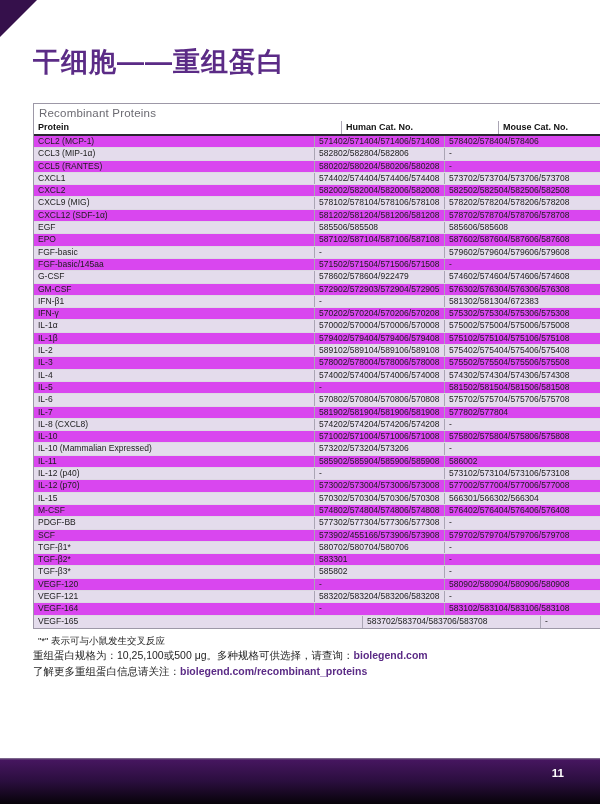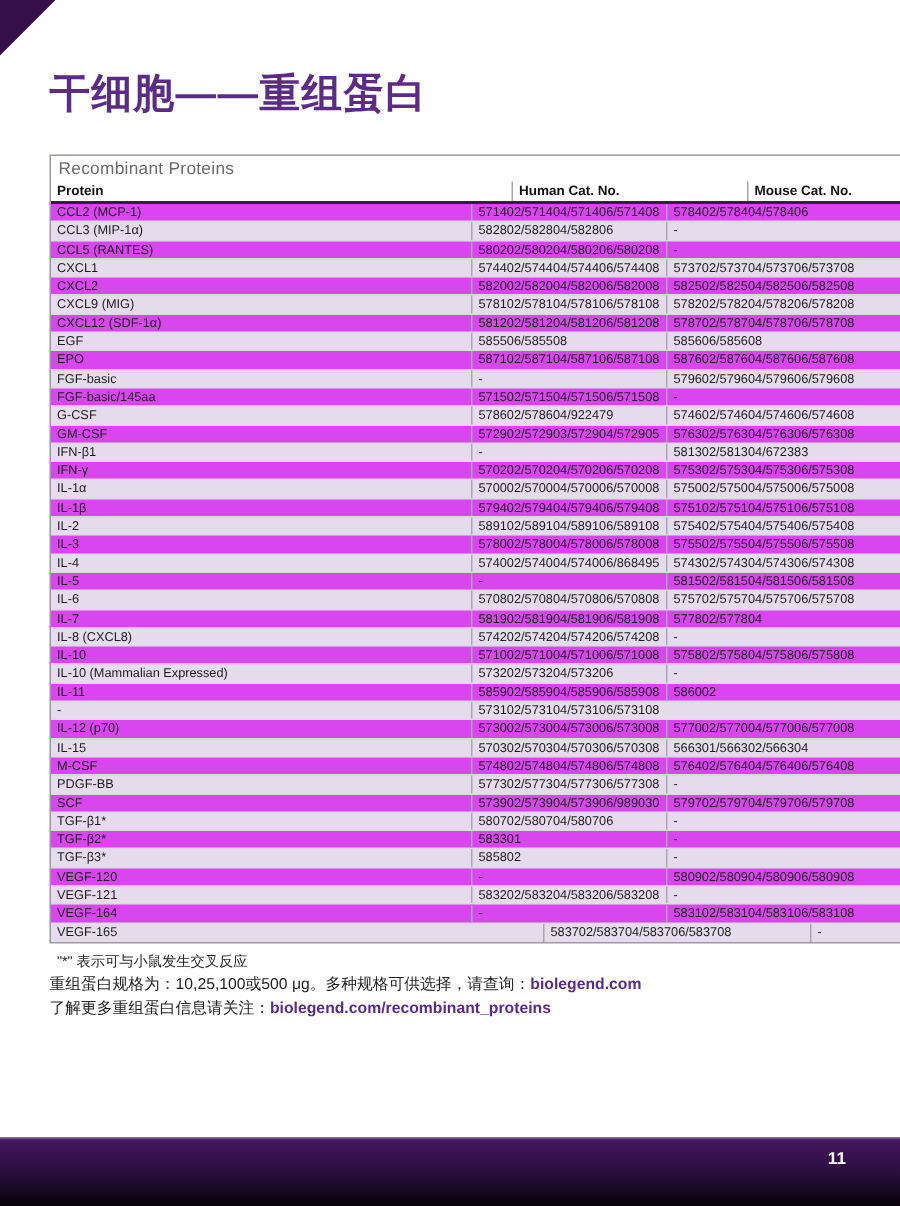--- a/index.html
+++ b/index.html
@@ -162,21 +162,21 @@
         <div>589102/589104/589106/589108</div>
         <div>575402/575404/575406/575408</div>
       </div>
       <div class="trow">
         <div>IL-3</div>
         <div>578002/578004/578006/578008</div>
         <div>575502/575504/575506/575508</div>
       </div>
       <div class="trow">
         <div>IL-4</div>
-        <div>574002/574004/574006/868495</div>
+        <div>574002/574004/574006/574008</div>
         <div>574302/574304/574306/574308</div>
       </div>
       <div class="trow">
         <div>IL-5</div>
         <div>-</div>
         <div>581502/581504/581506/581508</div>
       </div>
       <div class="trow">
         <div>IL-6</div>
         <div>570802/570804/570806/570808</div>
@@ -201,20 +201,21 @@
         <div>IL-10 (Mammalian Expressed)</div>
         <div>573202/573204/573206</div>
         <div>-</div>
       </div>
       <div class="trow">
         <div>IL-11</div>
         <div>585902/585904/585906/585908</div>
         <div>586002</div>
       </div>
       <div class="trow">
+        <div>IL-12 (p40)</div>
         <div>-</div>
         <div>573102/573104/573106/573108</div>
       </div>
       <div class="trow">
         <div>IL-12 (p70)</div>
         <div>573002/573004/573006/573008</div>
         <div>577002/577004/577006/577008</div>
       </div>
       <div class="trow">
         <div>IL-15</div>
@@ -226,21 +227,21 @@
         <div>574802/574804/574806/574808</div>
         <div>576402/576404/576406/576408</div>
       </div>
       <div class="trow">
         <div>PDGF-BB</div>
         <div>577302/577304/577306/577308</div>
         <div>-</div>
       </div>
       <div class="trow">
         <div>SCF</div>
-        <div>573902/573904/573906/989030</div>
+        <div>573902/455166/573906/573908</div>
         <div>579702/579704/579706/579708</div>
       </div>
       <div class="trow">
         <div>TGF-β1*</div>
         <div>580702/580704/580706</div>
         <div>-</div>
       </div>
       <div class="trow">
         <div>TGF-β2*</div>
         <div>583301</div>

